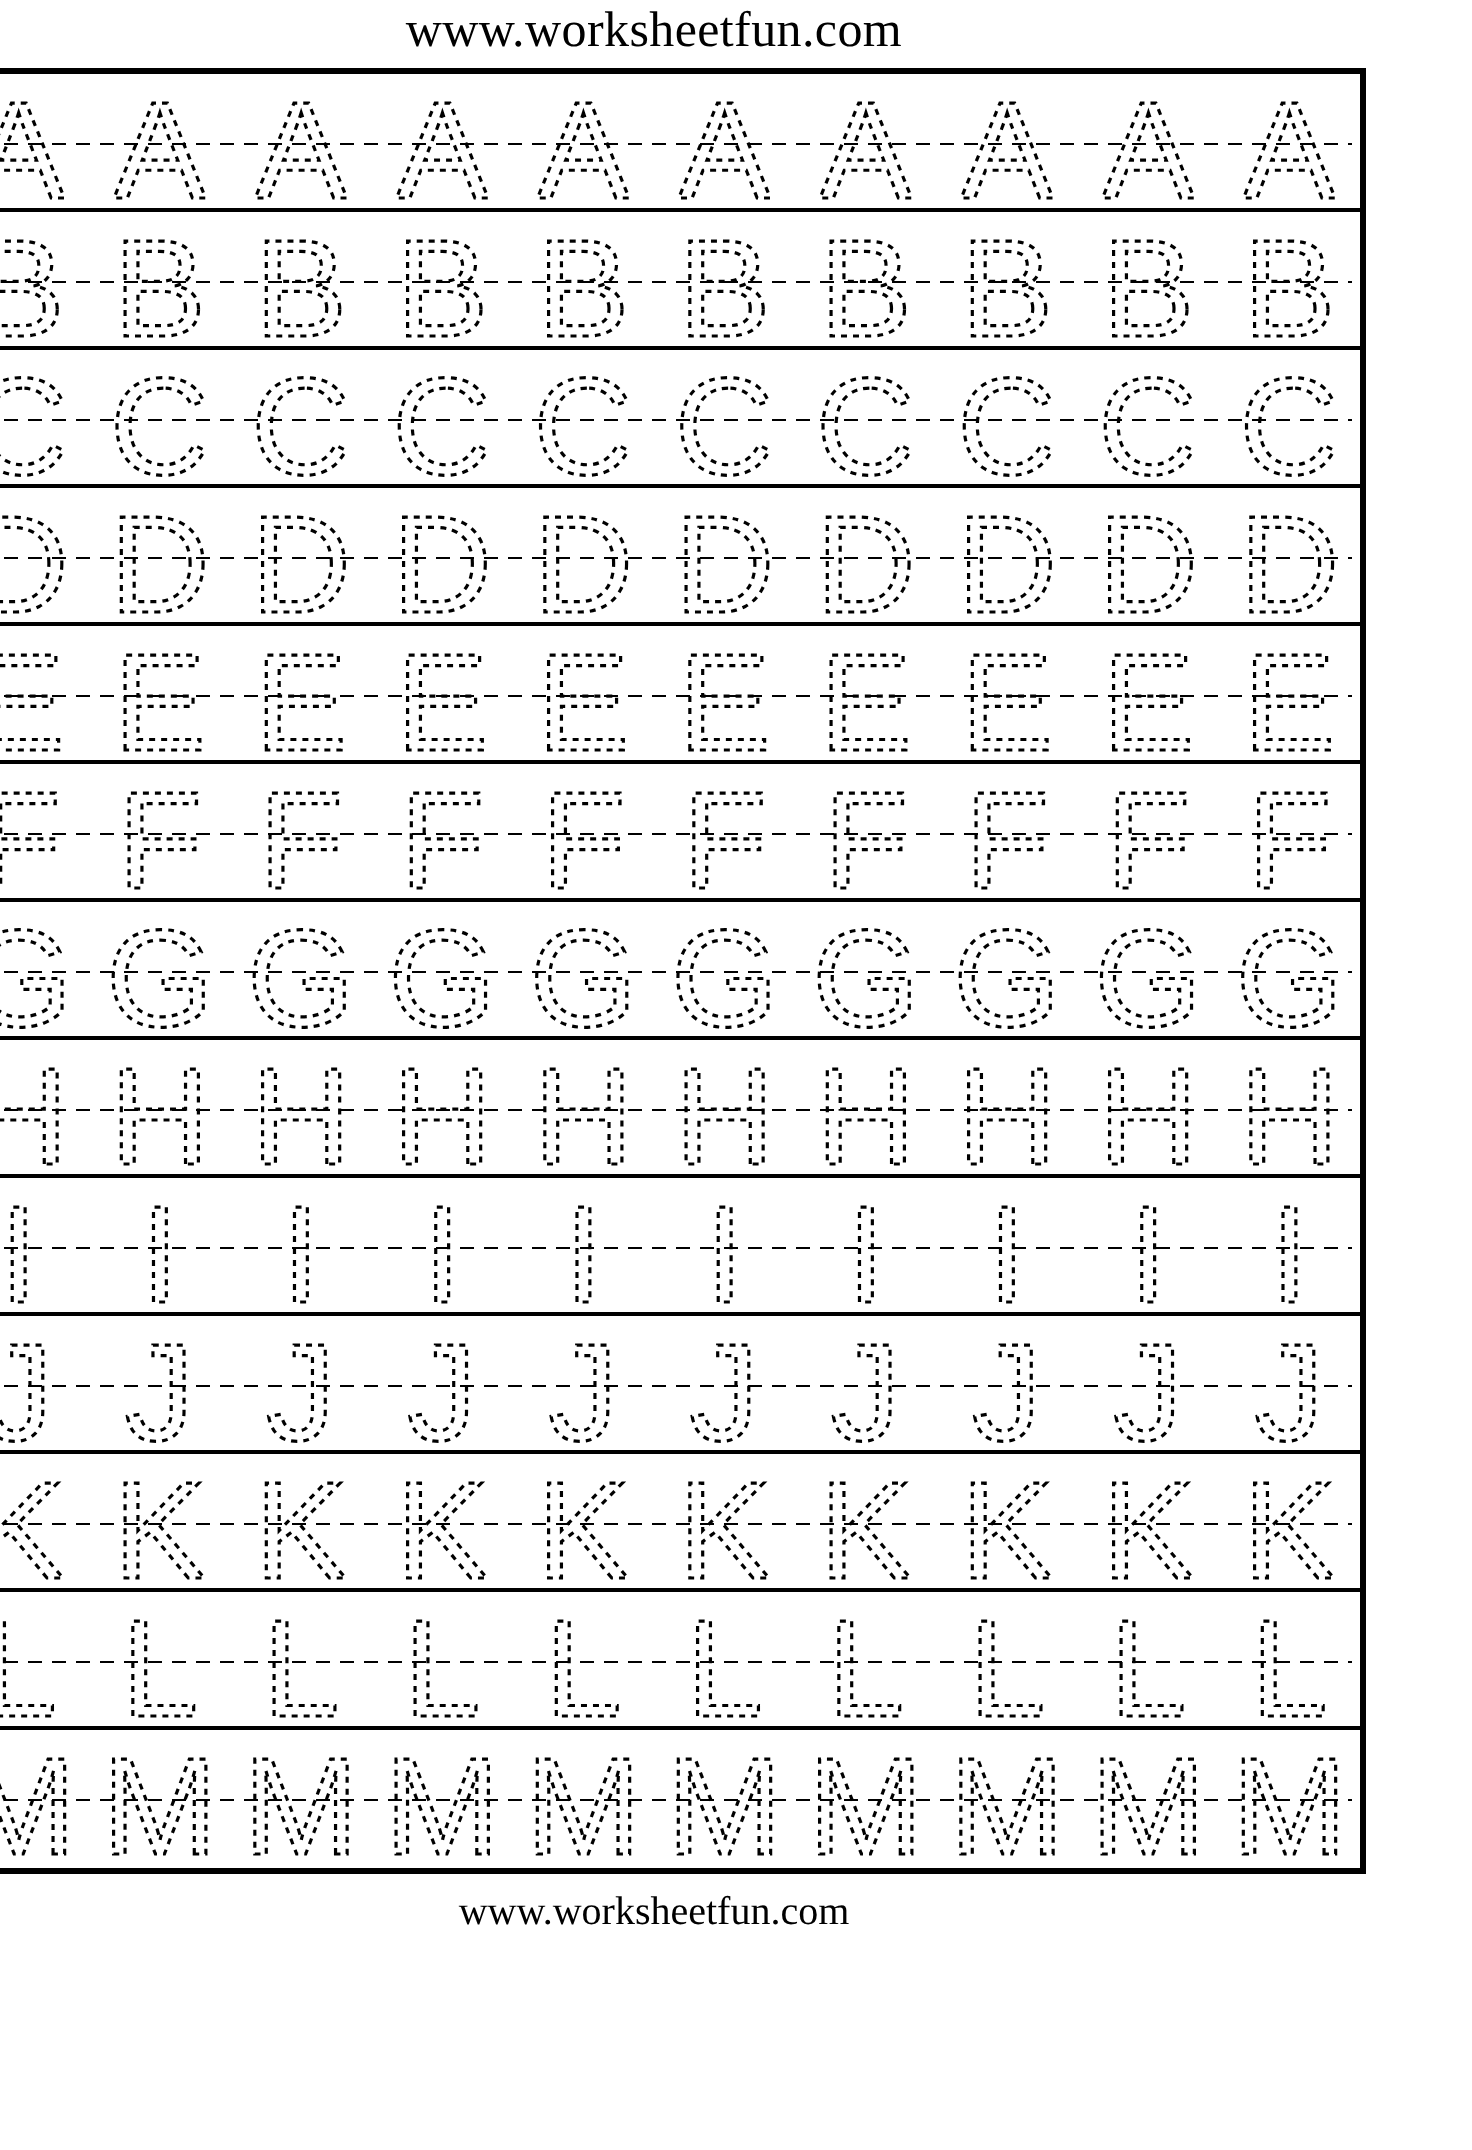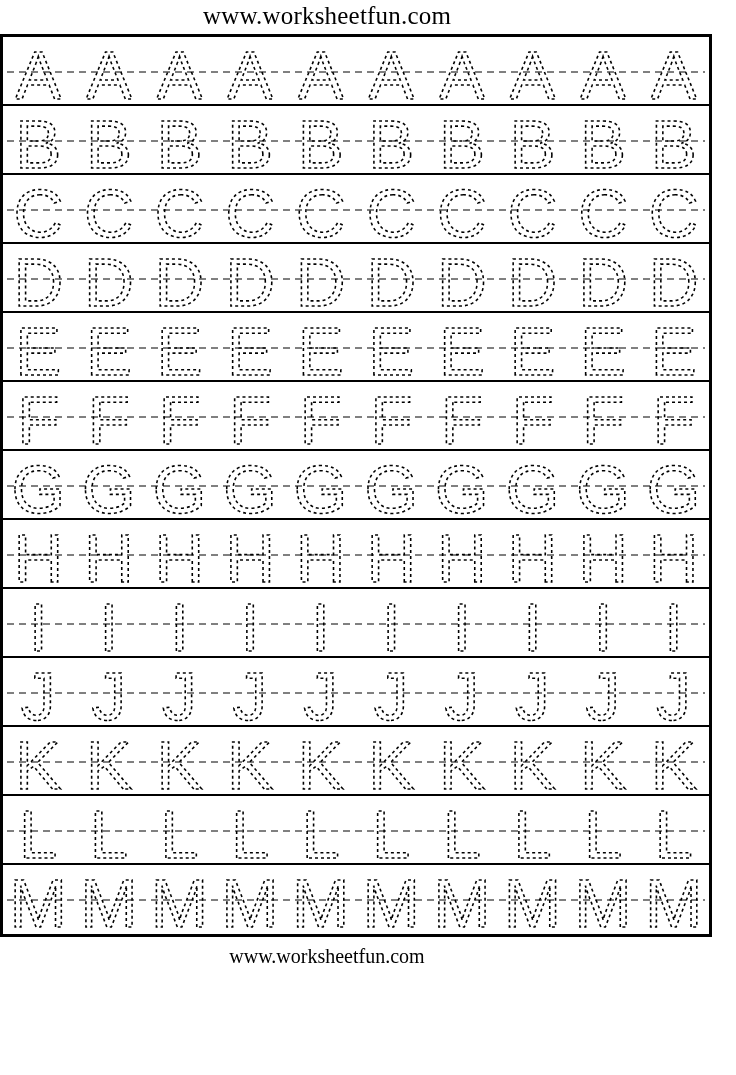--- a/index.html
+++ b/index.html
@@ -14,21 +14,21 @@
     font-family: "Liberation Serif", serif;
     position: relative;
     overflow: hidden;
   }
   .page {
     width: 654px;
     height: 1075px;
     background: #ffffff;
     display: flex;
     flex-direction: column;
-    align-items: flex-start;
+    align-items: center;
   }
   .site-header {
     width: 100%;
     text-align: center;
     font-size: 25px;
     color: #000;
     letter-spacing: 0.2px;
     padding-top: 2px;
     padding-bottom: 4px;
     font-family: "Liberation Serif", serif;

